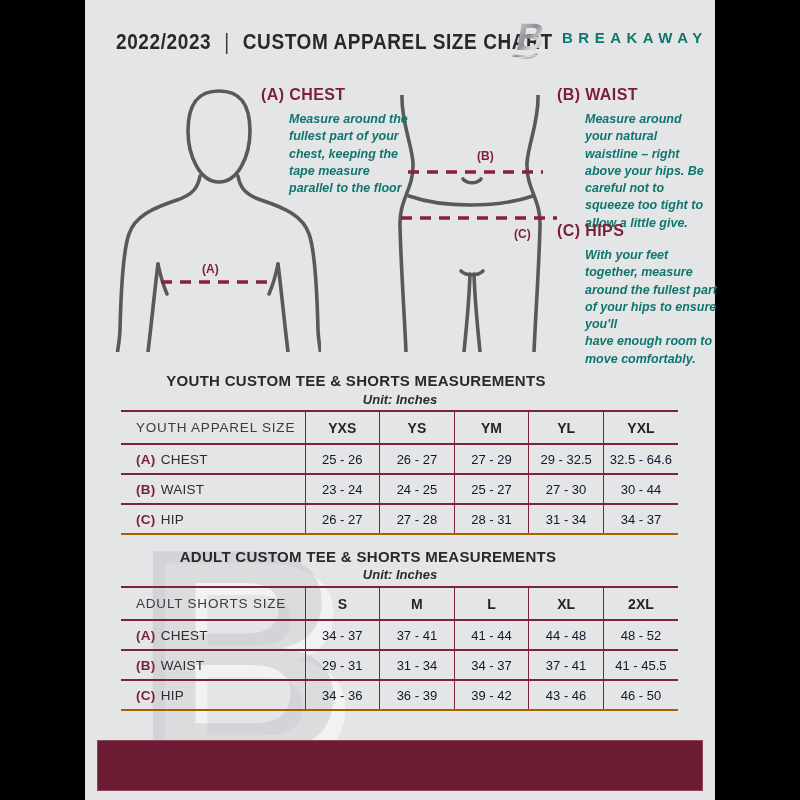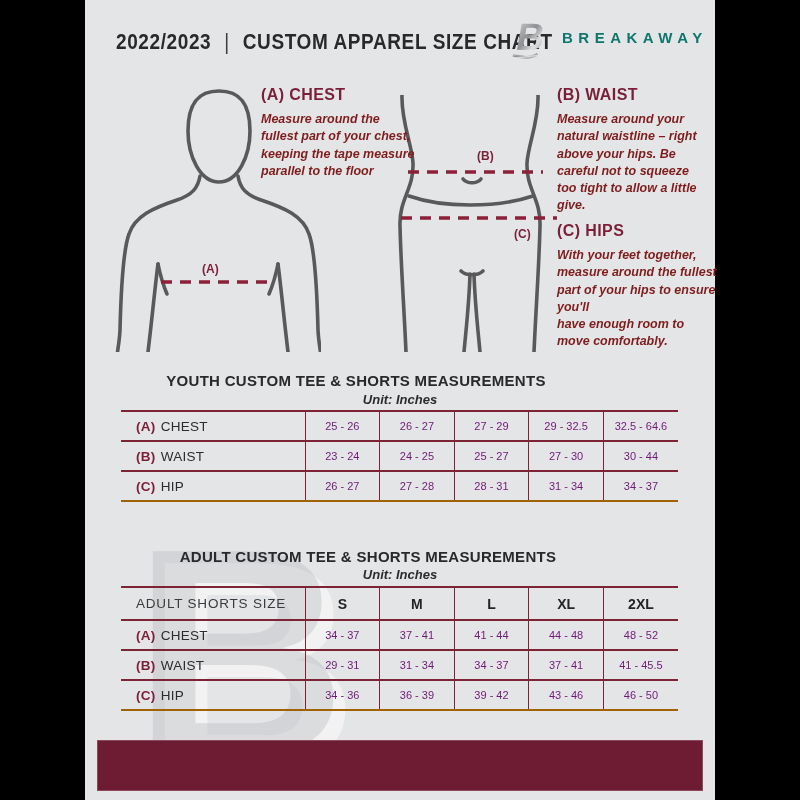--- a/index.html
+++ b/index.html
@@ -18,21 +18,21 @@
              transform:scaleY(1.16);transform-origin:left top;z-index:2;}
   .title-row span{font-size:19px;font-weight:700;letter-spacing:0.6px;color:#28292b;white-space:nowrap;}
   .title-row .divider{font-weight:400;color:#3c3d3f;}
   .logo{position:absolute;left:424px;top:15px;display:flex;align-items:center;gap:11px;z-index:2;}
   .brand-name{font-size:15px;font-weight:700;letter-spacing:5.5px;color:#0f766e;}
 
   
   .guide{position:absolute;z-index:2;}
   .guide-h{font-size:16px;font-weight:700;letter-spacing:0.4px;color:#7b1f38;}
   .guide-p{margin-top:7px;font-size:12.5px;line-height:1.38;font-style:italic;font-weight:600;
-           color:#7f1d1d;white-space:pre-line;}
+           color:#0f766e;white-space:pre-line;margin-left:28px;}
   .g-chest{left:176px;top:86px;width:154px;}
   .g-waist{left:472px;top:86px;width:154px;}
   .g-hips{left:472px;top:222px;width:160px;}
 
   .marker{position:absolute;font-size:12px;font-weight:700;color:#7b1f38;z-index:2;}
 
   
   .fig{position:absolute;z-index:1;}
   .fig path{fill:none;stroke:#59595c;stroke-width:3.6;stroke-linecap:round;}
   .fig .dash{stroke:#8b2038;stroke-width:3.4;stroke-dasharray:11 8;stroke-linecap:butt;}
@@ -45,21 +45,21 @@
   .sec-unit{position:absolute;left:0;width:630px;text-align:center;font-size:13px;font-weight:600;
             font-style:italic;color:#2b2c2e;z-index:2;}
   table.tbl{position:absolute;left:36px;width:557px;border-collapse:collapse;table-layout:fixed;z-index:2;}
   .tbl tr{border-top:2px solid #7d2336;}
   .tbl tr.last{border-bottom:2px solid #a16207;}
   .tbl th,.tbl td{border-left:1.5px solid #7d2336;padding:0;}
   .tbl th:first-child,.tbl td:first-child{border-left:none;}
   .tbl th{height:31px;font-size:14px;font-weight:700;color:#232426;text-align:center;}
   .tbl th.rowhead{font-weight:400;font-size:13.5px;letter-spacing:0.8px;color:#3a3b3d;
                   text-align:left;padding-left:15px;}
-  .tbl td{height:28px;font-size:11px;color:#701a75;text-align:center;}
+  .tbl td{height:28px;font-size:13px;color:#0f172a;text-align:center;}
   .tbl td.rowlabel{text-align:left;padding-left:15px;font-size:13.5px;letter-spacing:0.3px;color:#2b2c2e;}
   .tbl td.rowlabel b{color:#7b1f38;font-weight:700;margin-right:5px;}
   col.c-first{width:184px;}
   col.c-size{width:74.6px;}
 
   .footer-bar{position:absolute;left:12px;top:740px;width:606px;height:51px;background:#6e1c33;
               box-shadow:inset 0 0 0 1px rgba(255,255,255,0.2);z-index:2;}
 </style>
 </head>
 <body>
@@ -139,20 +139,28 @@
     <table class="tbl" style="top:410px;">
       <colgroup>
           <col class="c-first">
           <col class="c-size">
           <col class="c-size">
           <col class="c-size">
           <col class="c-size">
           <col class="c-size">
         </colgroup>
       <tbody>
+          <tr>
+        <th class="rowhead">YOUTH APPAREL SIZE</th>
+        <th>YXS</th>
+        <th>YS</th>
+        <th>YM</th>
+        <th>YL</th>
+        <th>YXL</th>
+      </tr>
       <tr>
         <td class="rowlabel"><b>(A)</b><span>CHEST</span></td>
         <td>25 - 26</td>
         <td>26 - 27</td>
         <td>27 - 29</td>
         <td>29 - 32.5</td>
         <td>32.5 - 64.6</td>
       </tr>
       <tr>
         <td class="rowlabel"><b>(B)</b><span>WAIST</span></td>

